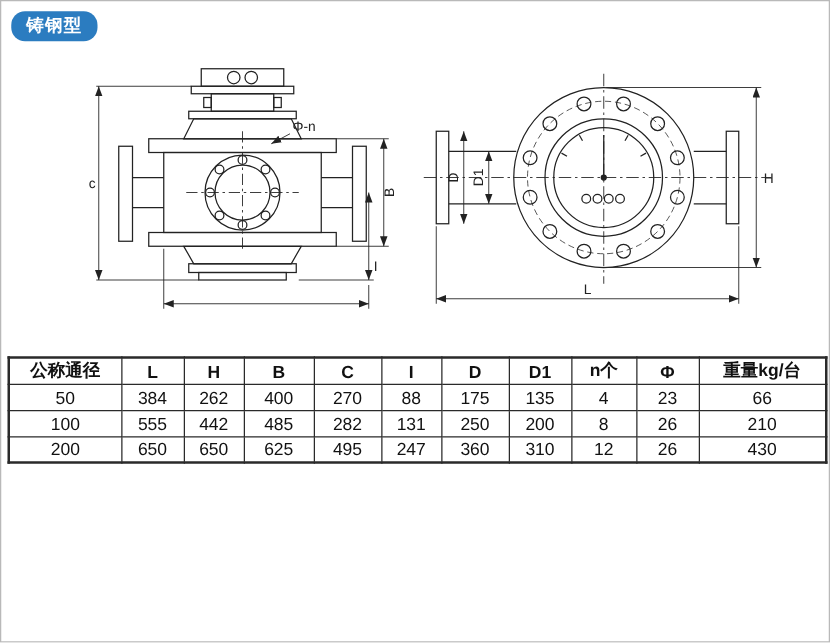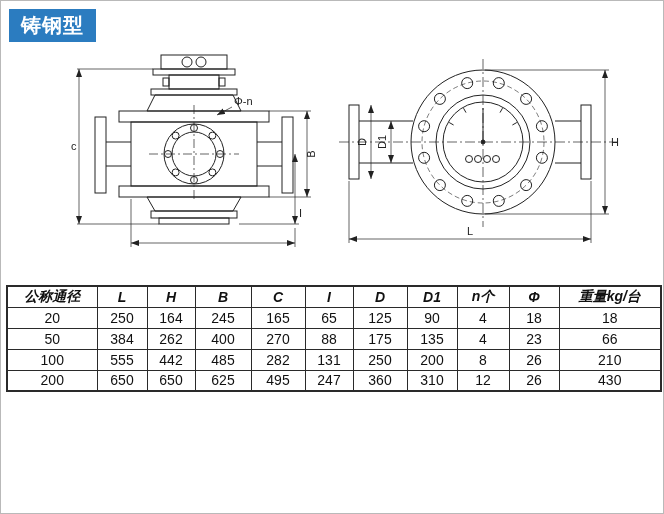--- a/index.html
+++ b/index.html
@@ -8,40 +8,40 @@
   .page {
     position: relative;
     width: 664px; height: 514px;
     background: #ffffff;
     border: 1px solid #b9b9b9;
     overflow: hidden;
   }
   .badge {
     position: absolute; left: 8px; top: 8px;
     background: #2b7cc0; color: #ffffff;
-    font-size: 20px; font-weight: 700;
-    padding: 3px 12px; border-radius: 0;
+    font-size: 14px; font-weight: 700;
+    padding: 3px 12px; border-radius: 11px;
     letter-spacing: 1px;
   }
   .drawings { position: absolute; left: 0; top: 40px; width: 664px; height: 240px; }
   .front-view { position: absolute; left: 68px;  top: 6px; }
   .side-view  { position: absolute; left: 332px; top: 6px; }
   svg text { font-family: "Liberation Sans", "DejaVu Sans", sans-serif; }
   .spec-table-wrap { position: absolute; left: 5px; top: 284px; width: 654px; }
   table.spec {
     border-collapse: collapse; width: 654px; table-layout: fixed;
     border: 2px solid #2a2a2a;
   }
   table.spec th, table.spec td {
     border: 1px solid #2a2a2a;
     text-align: center; vertical-align: middle;
     height: 21px; font-size: 14px; padding: 0 1px;
     color: #111; overflow: hidden; white-space: nowrap;
   }
-  table.spec th { font-weight: 700; font-style: italic; }
+  table.spec th { font-weight: 700; }
 </style>
 </head>
 <body>
 
 <div class="page">
 
   <div class="badge">铸钢型</div>
 
   <div class="drawings">
 
@@ -212,33 +212,20 @@
             <th>I</th>
             <th>D</th>
             <th>D1</th>
             <th>n个</th>
             <th>Φ</th>
             <th>重量kg/台</th>
           </tr>
       </thead>
       <tbody>
           <tr>
-            <td>20</td>
-            <td>250</td>
-            <td>164</td>
-            <td>245</td>
-            <td>165</td>
-            <td>65</td>
-            <td>125</td>
-            <td>90</td>
-            <td>4</td>
-            <td>18</td>
-            <td>18</td>
-          </tr>
-          <tr>
             <td>50</td>
             <td>384</td>
             <td>262</td>
             <td>400</td>
             <td>270</td>
             <td>88</td>
             <td>175</td>
             <td>135</td>
             <td>4</td>
             <td>23</td>

